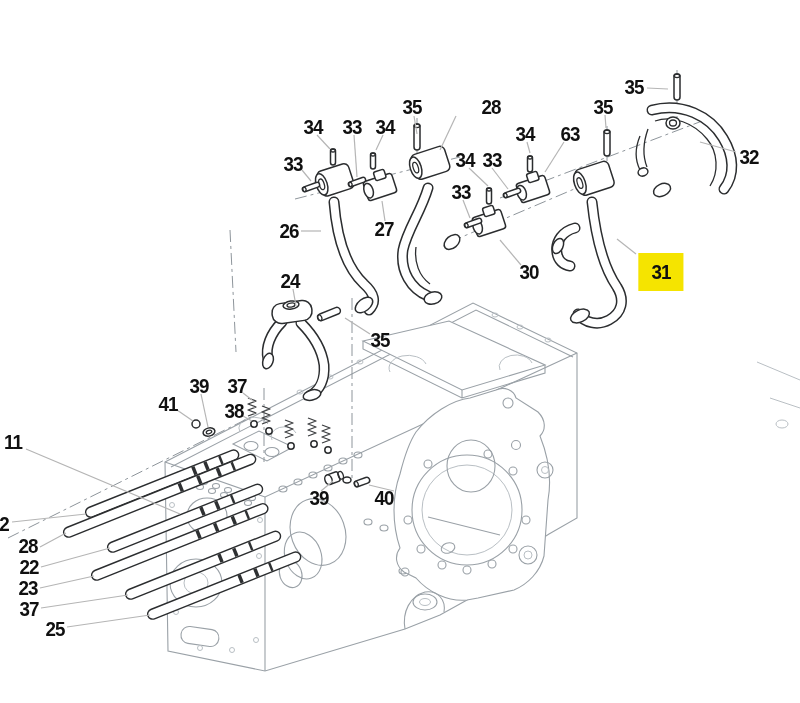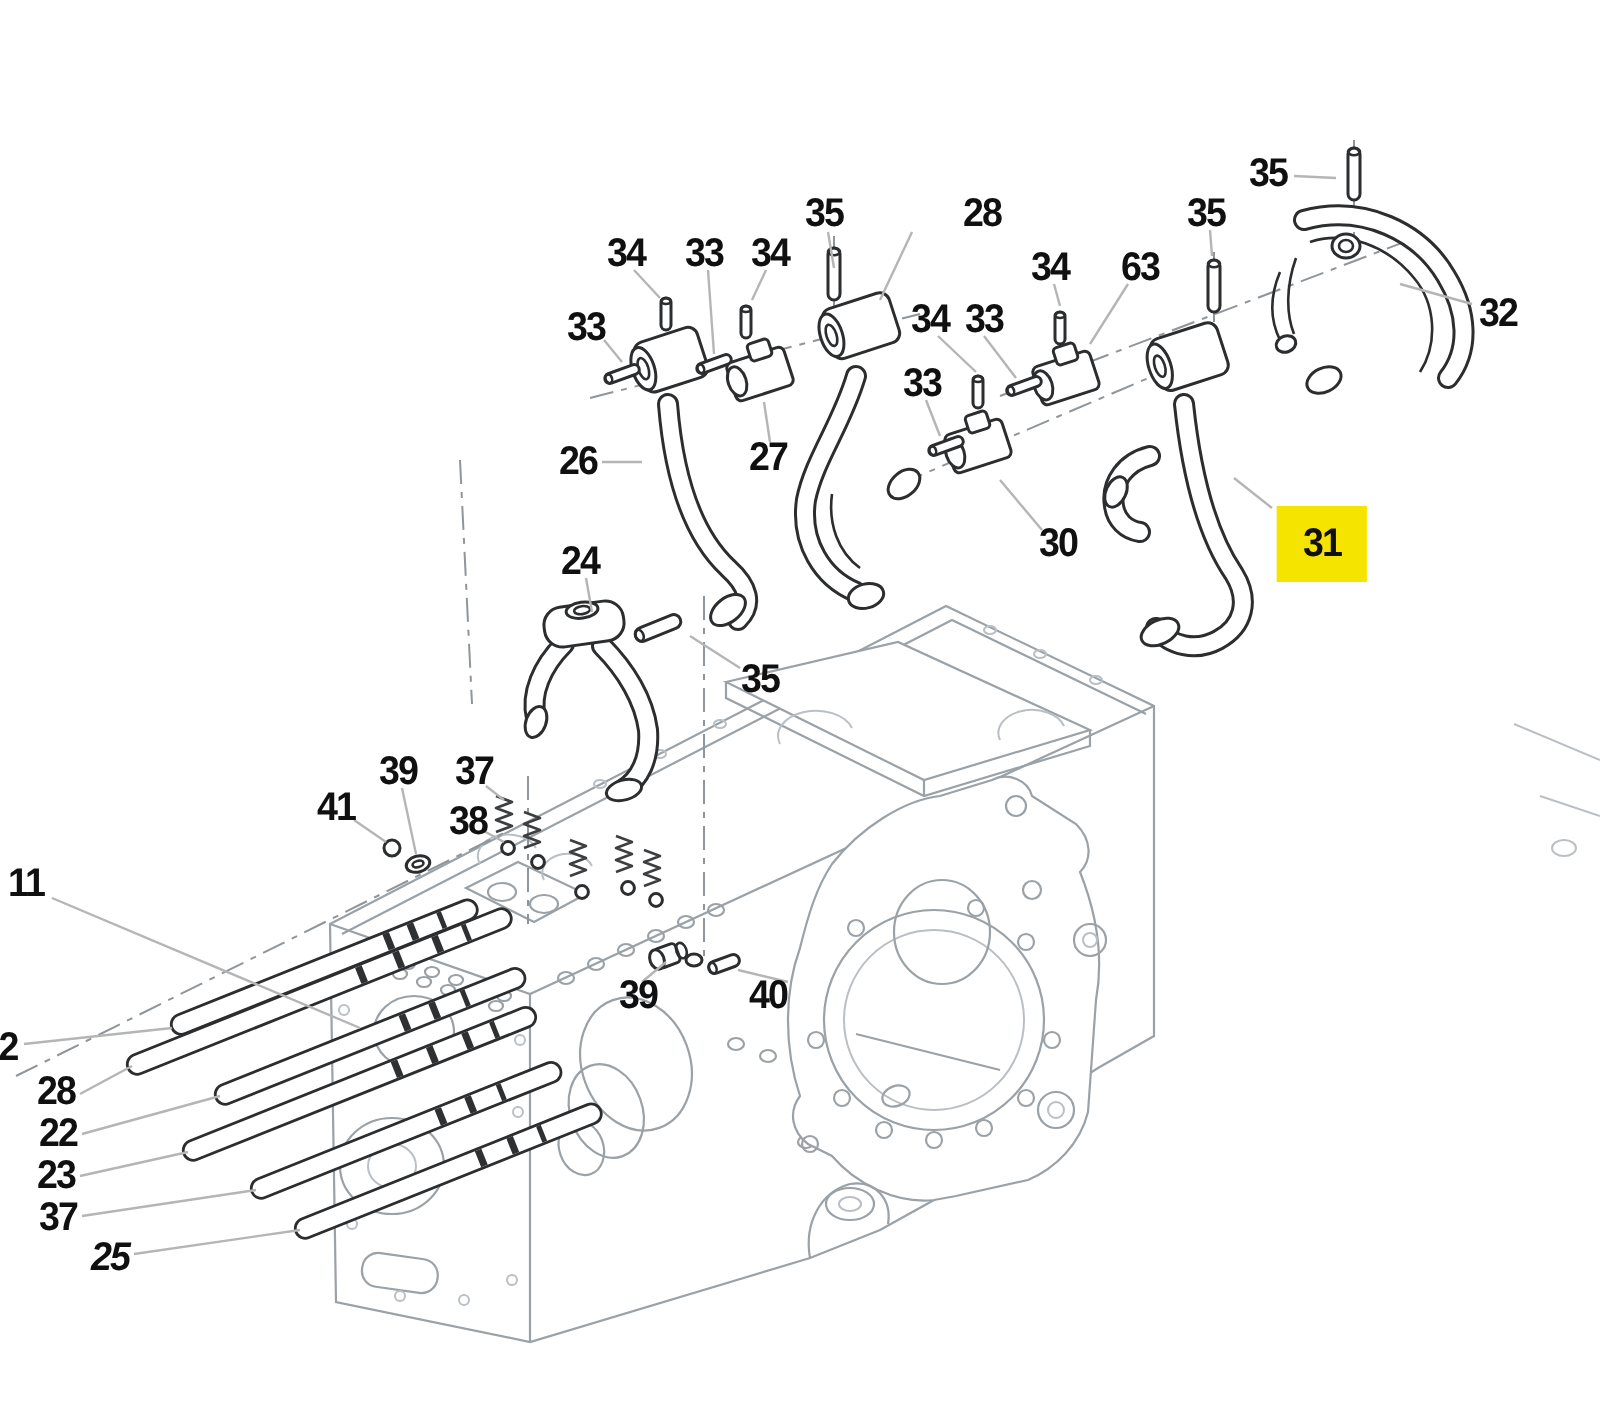--- a/index.html
+++ b/index.html
@@ -414,16 +414,16 @@
     <div class="part-label" style="left: 199px; top: 386px;">39</div>
     <div class="part-label" style="left: 237px; top: 386px;">37</div>
     <div class="part-label" style="left: 168px; top: 404px;">41</div>
     <div class="part-label" style="left: 234px; top: 411px;">38</div>
     <div class="part-label" style="left: 13px; top: 442px;">11</div>
     <div class="part-label" style="left: 4px; top: 524px;">2</div>
     <div class="part-label" style="left: 28px; top: 546px;">28</div>
     <div class="part-label" style="left: 29px; top: 567px;">22</div>
     <div class="part-label" style="left: 28px; top: 588px;">23</div>
     <div class="part-label" style="left: 29px; top: 609px;">37</div>
-    <div class="part-label" style="left: 55px; top: 629px; font-style: italic;">25</div>
+    <div class="part-label" style="left: 55px; top: 629px;">25</div>
     <div class="part-label" style="left: 319px; top: 498px;">39</div>
     <div class="part-label" style="left: 384px; top: 498px;">40</div>
   </div>
 
 </body></html>

